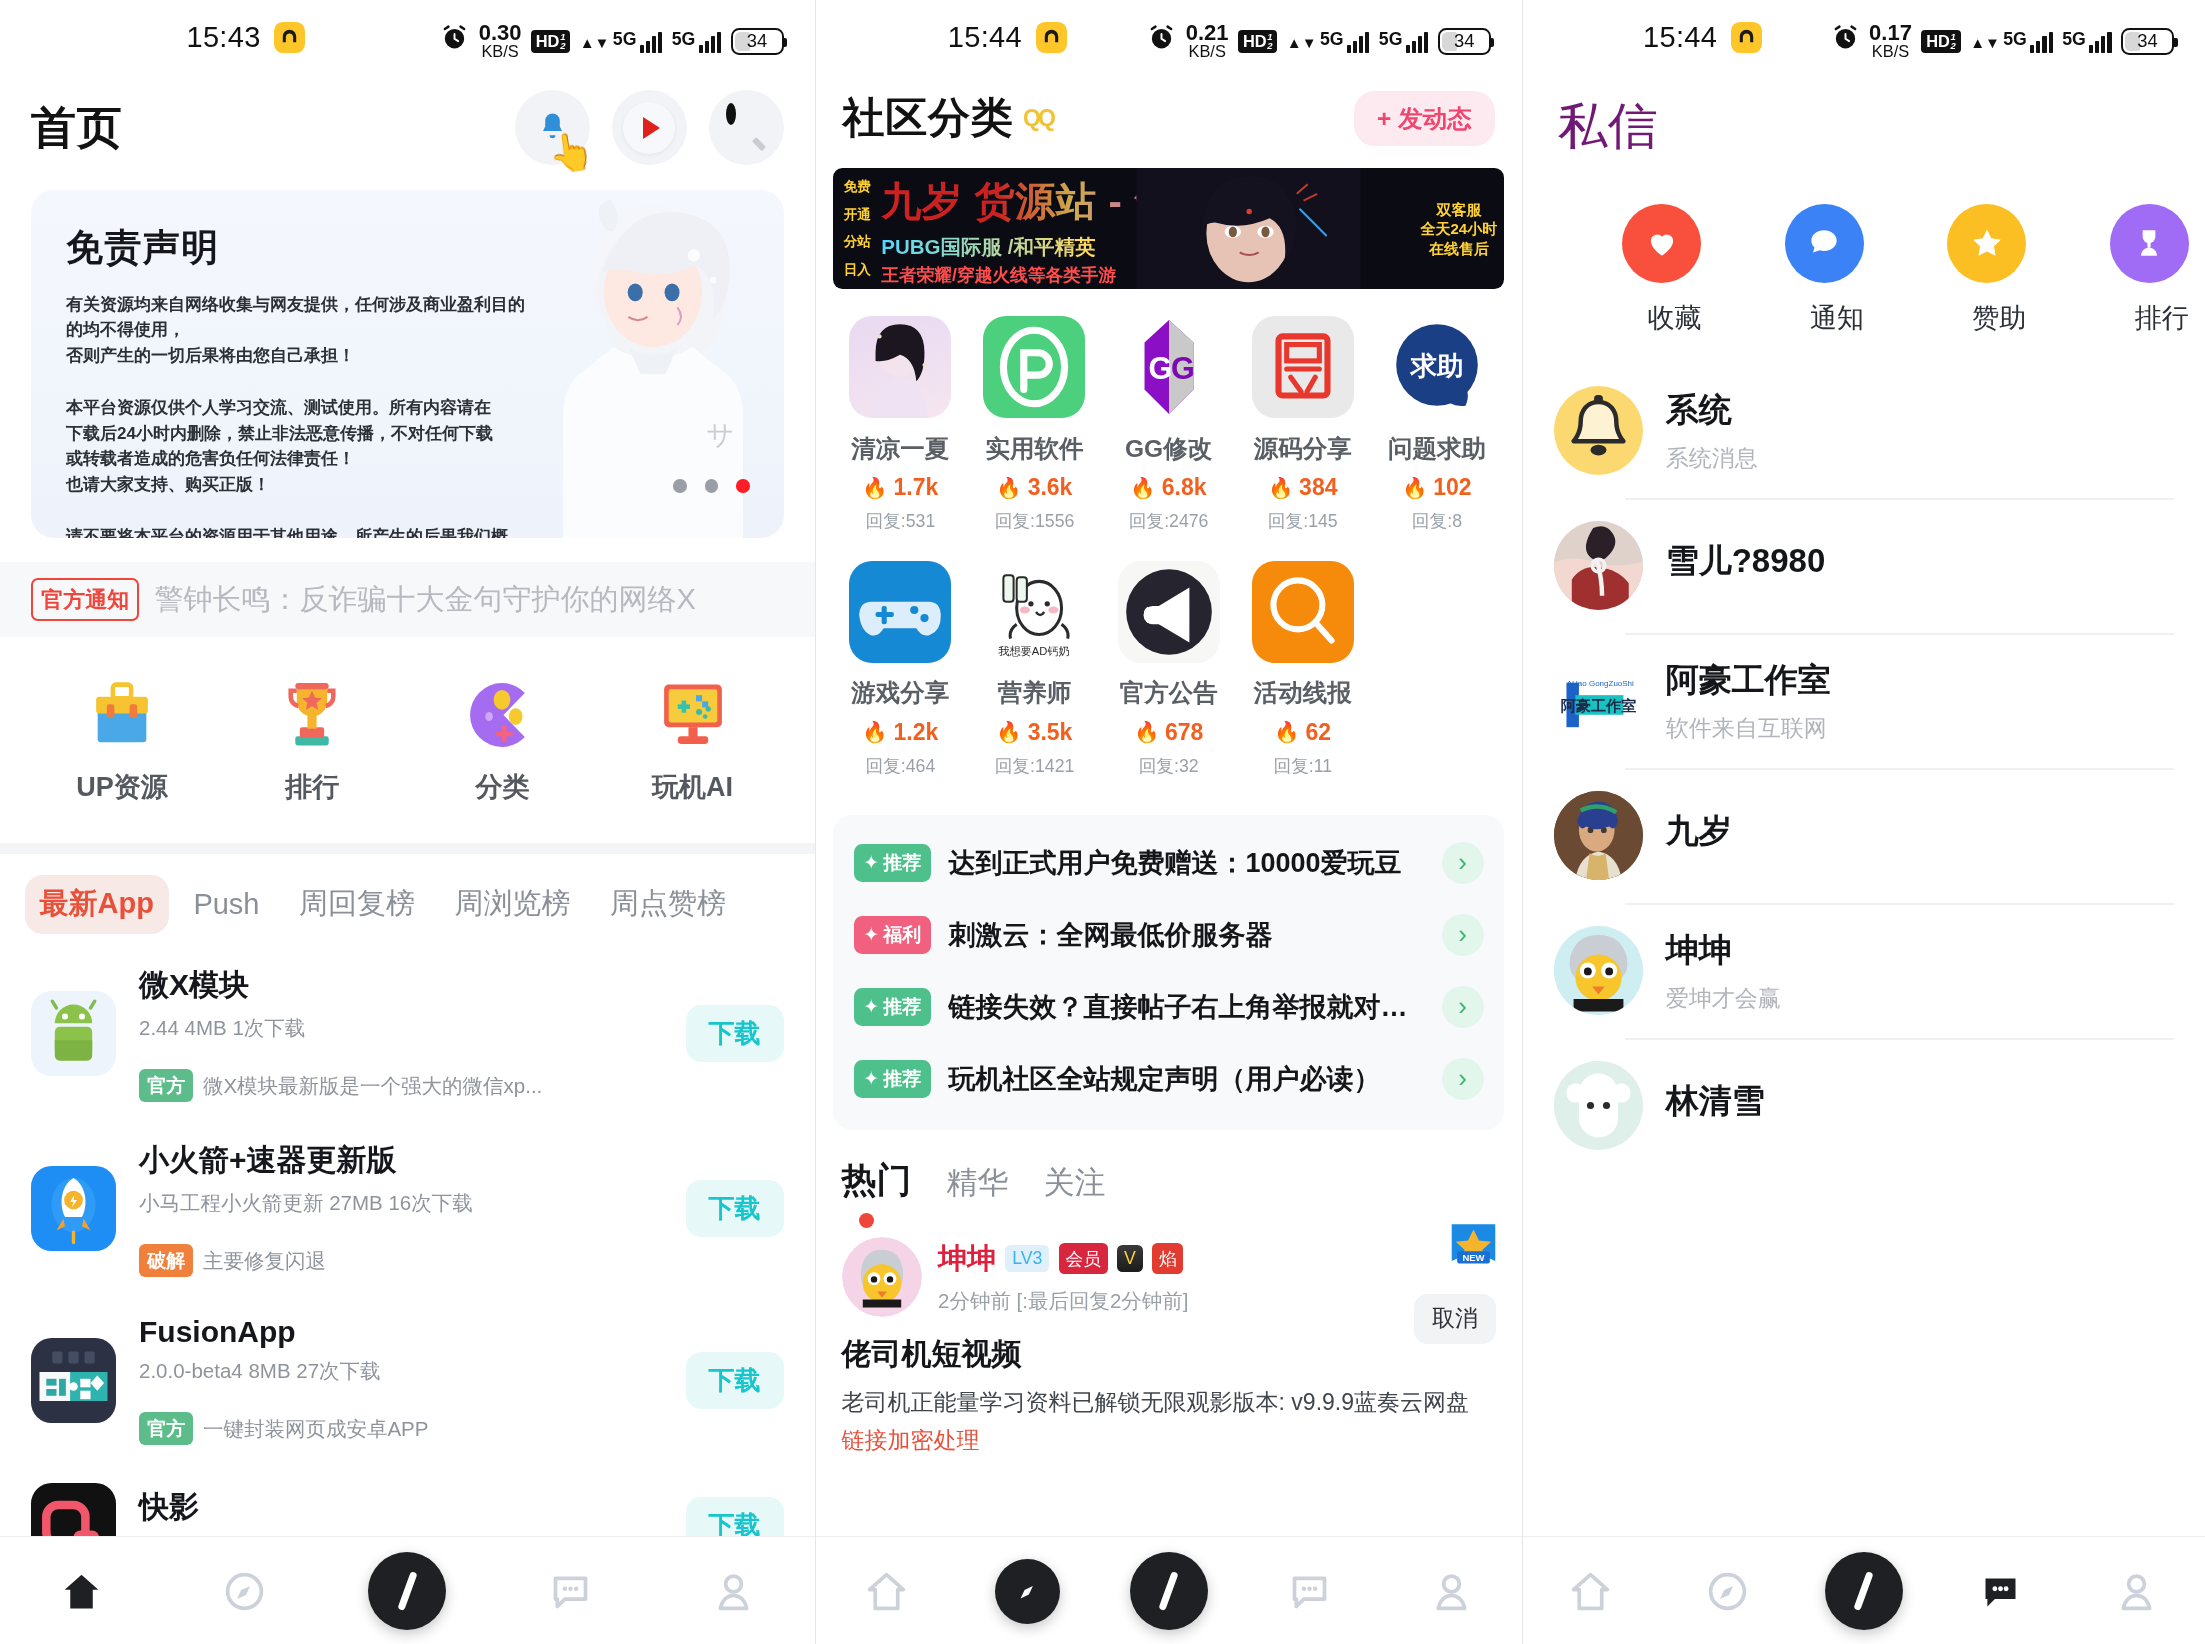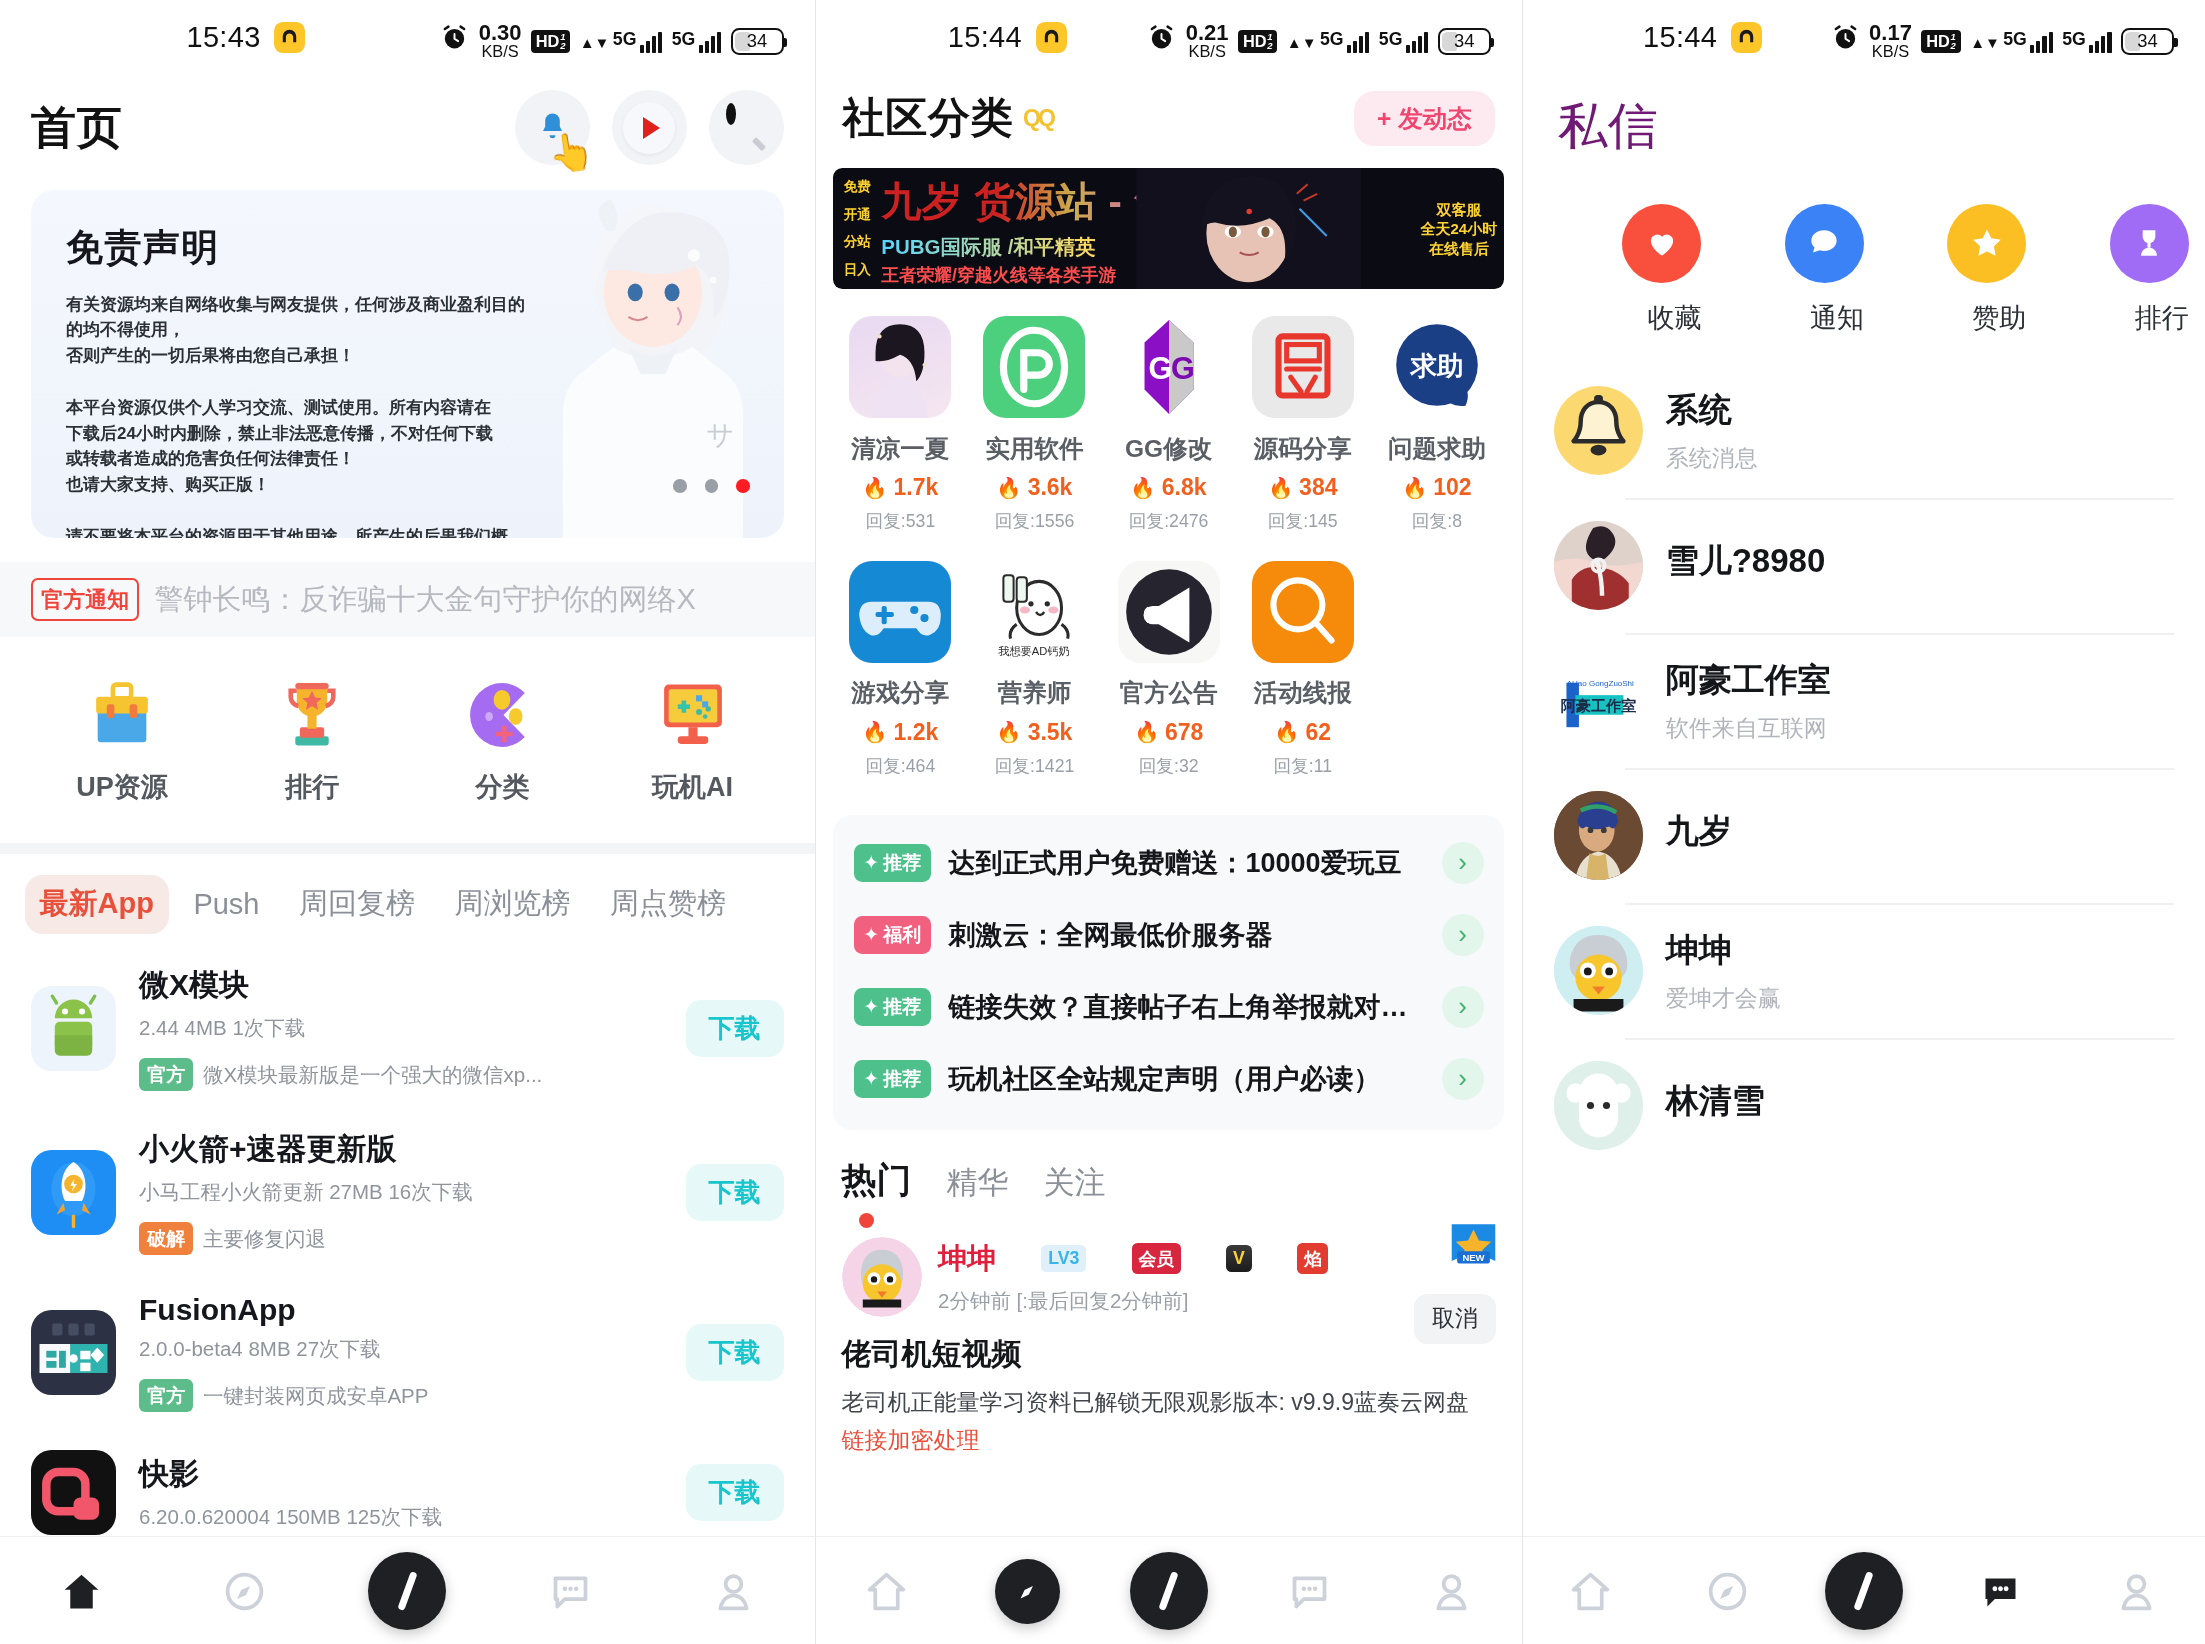--- a/index.html
+++ b/index.html
@@ -68,21 +68,21 @@
   .tabs1 { display:flex; align-items:center; gap:9.5px; padding:20.5px 24.5px 0 24.5px; }
   .tab1 { font-size:29px; color:#8b9098; padding:9.5px 15px; border-radius:17.7px; white-space:nowrap;}
   .tab1.active { color:#e8503a; background:#f7e9e6; font-weight:700; }
 
   .applist { padding:12.3px 31px 0 31px; }
   .approw { display:flex; align-items:center; padding:19px 0; gap:23px; }
   .appicon { width:85px; height:85px; border-radius:20.5px; flex:0 0 85px; overflow:hidden; position:relative;}
   .appmeta { flex:1; min-width:0; }
   .appname { font-size:30px; font-weight:700; color:#15171c; }
   .appsub { font-size:20.5px; color:#8f949c; margin-top:8.2px;}
-  .appdesc { display:flex; align-items:center; gap:9.5px; margin-top:16px;}
+  .appdesc { display:flex; align-items:center; gap:9.5px; margin-top:27px;}
   .pill { font-size:19px; color:#fff; border-radius:6.1px; padding:3.4px 8.2px; font-weight:600;}
   .pill.green{ background:#5cbd8a; } .pill.orange{ background:#f0813c; }
   .appdesc-t { font-size:20.5px; color:#8f949c; white-space:nowrap; overflow:hidden; text-overflow:ellipsis; max-width:382px;}
   .dlbtn { flex:0 0 auto; background:#e6f8f8; color:#17c5cc; font-size:26px; font-weight:700; border-radius:15px; padding:11px 23px; }
 
   
   .bnav { position:absolute; left:0; right:0; bottom:0; height:109px; background:#fff; border-top:1.4px solid #eeeff1; display:flex; align-items:center; }
   .bnav-item { flex:1; display:flex; align-items:center; justify-content:center; }
   .bnav svg { width:45px; height:45px; }
   .bnav .fab { width:78px; height:78px; border-radius:50%; background:#1f2024; display:flex; align-items:center; justify-content:center; box-shadow:0 4.1px 12.3px rgba(0,0,0,.22); }
@@ -122,21 +122,21 @@
   .tabs2 { display:flex; align-items:flex-end; gap:35px; }
   .tab2 { font-size:31px; color:#8b9098; }
   .tab2.active { font-size:35px; font-weight:700; color:#14161a; position:relative;}
   .tab2dot { width:15px; height:15px; border-radius:50%; background:#f0453a; margin:9.5px 0 0 17.7px;}
   .post { margin-top:8.2px; position:relative; }
   .post-head { display:flex; align-items:center; gap:16.4px; }
   .post-av { width:80px; height:80px; border-radius:50%; overflow:hidden; flex:0 0 80px; position:relative;}
   .post-info{ flex:1; }
   .post-namerow { display:flex; align-items:center; gap:9.5px; }
   .post-name { font-size:29px; font-weight:800; color:#e01f3d;}
-  .bdg { border-radius:5.5px; font-size:17.7px; font-weight:700; padding:3.4px 6.8px; color:#fff;margin-left:36px;}
+  .bdg { border-radius:5.5px; font-size:17.7px; font-weight:400; padding:3.4px 6.8px; color:#fff;}
   .bdg.lv{ background:#dff0fb; color:#3ab3e8; }
   .bdg.vip{ background:#d8263f; }
   .bdg.v{ background:linear-gradient(180deg,#3a3a3a,#1c1c1c); color:#ffd233;}
   .bdg.flame{ background:#e23b2f; }
   .post-time { font-size:20.5px; color:#9aa0a7; margin-top:8.2px;}
   .cancel-btn { position:absolute; right:0; top:57px; background:#f2f3f5; color:#2b2f36; font-size:23px; border-radius:13.6px; padding:9.5px 17.7px;}
   .new-flag { position:absolute; right:-2.7px; top:-12.3px; width:49px; height:52px; }
   .post-title { font-size:30px; font-weight:700; color:#14161a; margin-top:17.7px;}
   .post-body { font-size:23px; color:#41454c; margin-top:11px; line-height:1.45;}
   .post-red { font-size:23px; color:#e8503a; margin-top:5.5px;}

